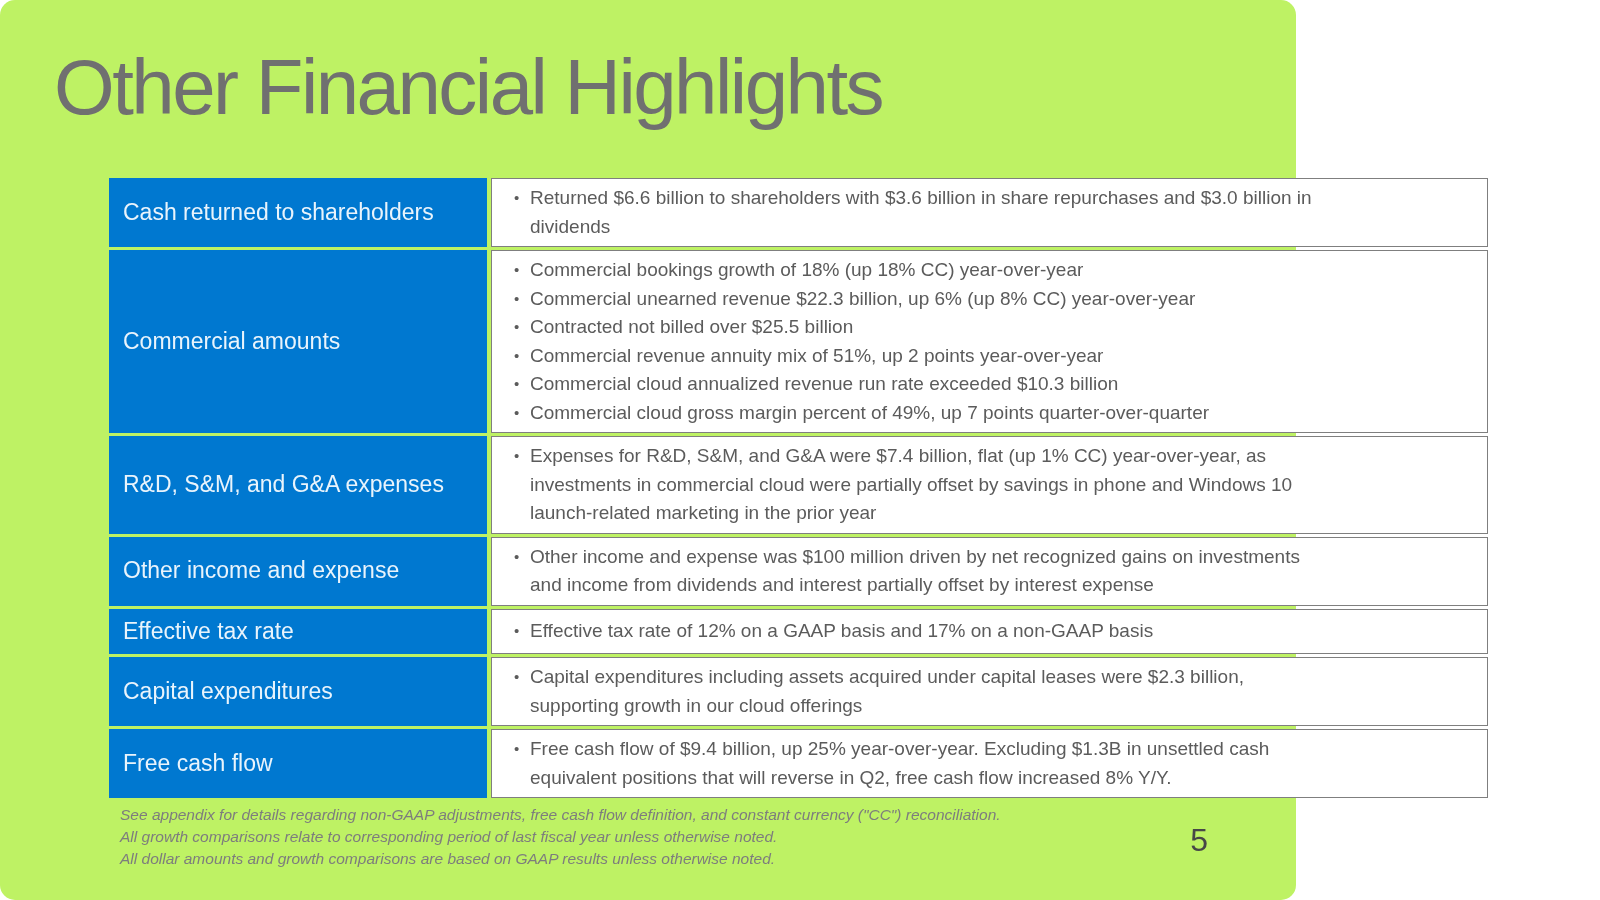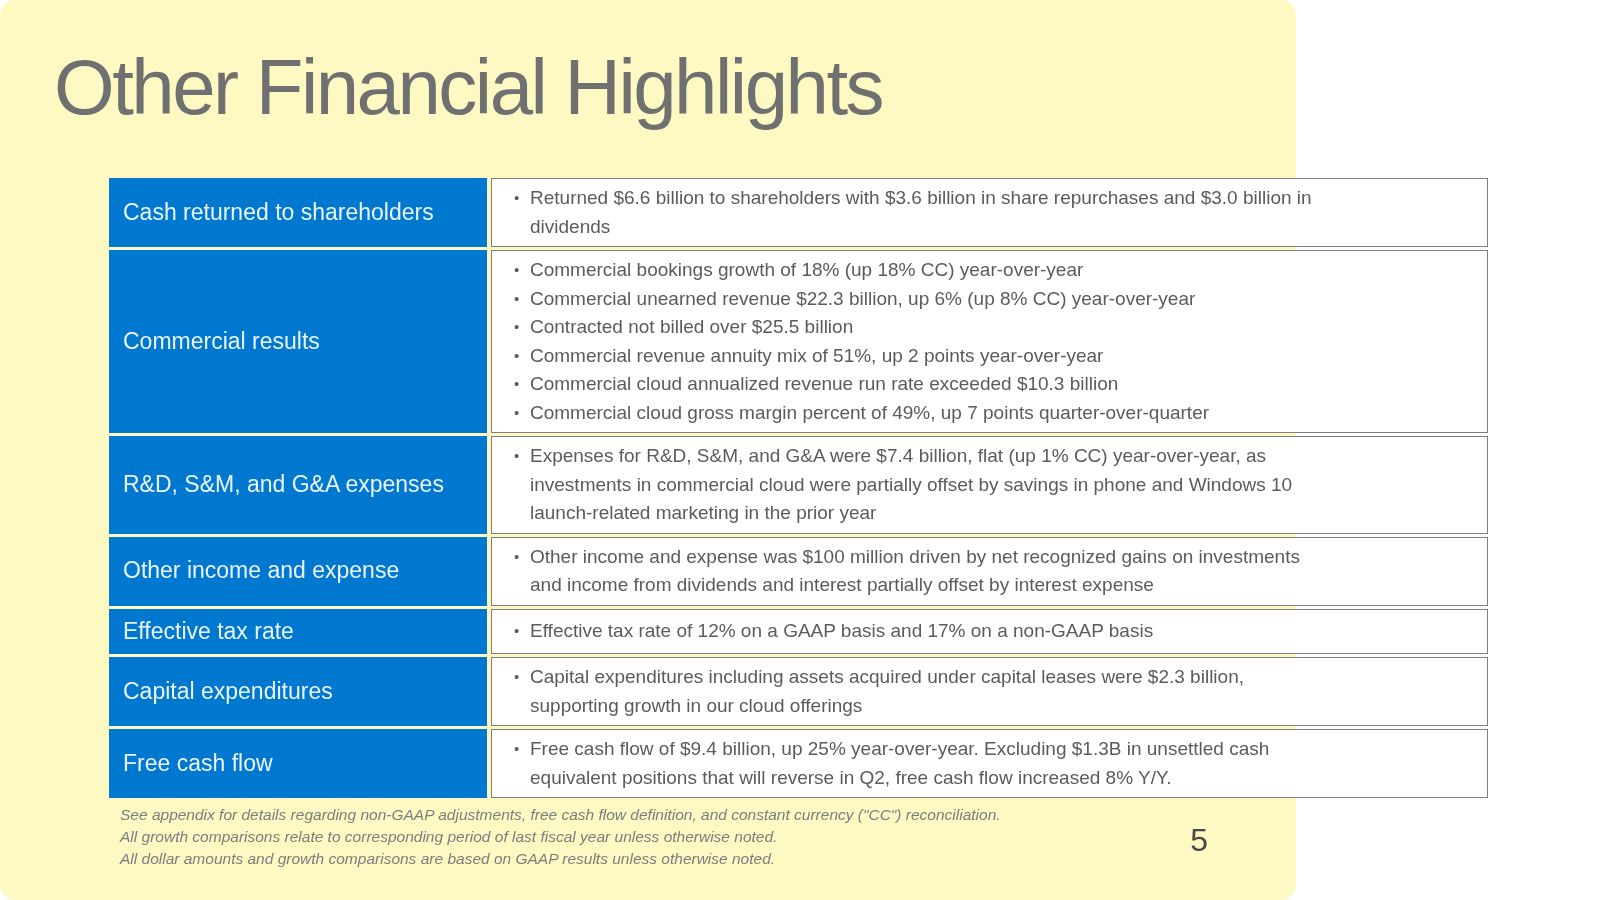--- a/index.html
+++ b/index.html
@@ -1,19 +1,19 @@
 <!DOCTYPE html>
 <html><head>
 <meta charset="utf-8">
 <style>
   * { margin: 0; padding: 0; box-sizing: border-box; }
   html, body { width: 1600px; height: 900px; background: #ffffff; overflow: hidden; }
   body { font-family: "Liberation Sans", sans-serif; }
 
-  .slide { position: relative; width: 1296px; height: 900px; background: #fef9c3; border-radius: 15px; }
+  .slide { position: relative; width: 1296px; height: 900px; background: #bef264; border-radius: 15px; }
 
   .slide-title {
     position: absolute;
     left: 54px;
     top: 42px;
     font-size: 78px;
     font-weight: 300;
     letter-spacing: -2.5px;
     color: #707070;
     white-space: nowrap;
@@ -106,21 +106,21 @@
   <div class="bullet">
     <span class="dot">•</span>
     <span class="bullet-text">Returned $6.6 billion to shareholders with $3.6 billion in share repurchases and $3.0 billion in
 dividends</span>
   </div>
 </td>
   </tr>
 
   <tr>
     <td class="label-cell">
-      <span class="label-text">Commercial results</span>
+      <span class="label-text">Commercial amounts</span>
     </td>
     <td class="content-cell">
   <div class="bullet">
     <span class="dot">•</span>
     <span class="bullet-text">Commercial bookings growth of 18% (up 18% CC) year-over-year</span>
   </div>
 
   <div class="bullet">
     <span class="dot">•</span>
     <span class="bullet-text">Commercial unearned revenue $22.3 billion, up 6% (up 8% CC) year-over-year</span>

